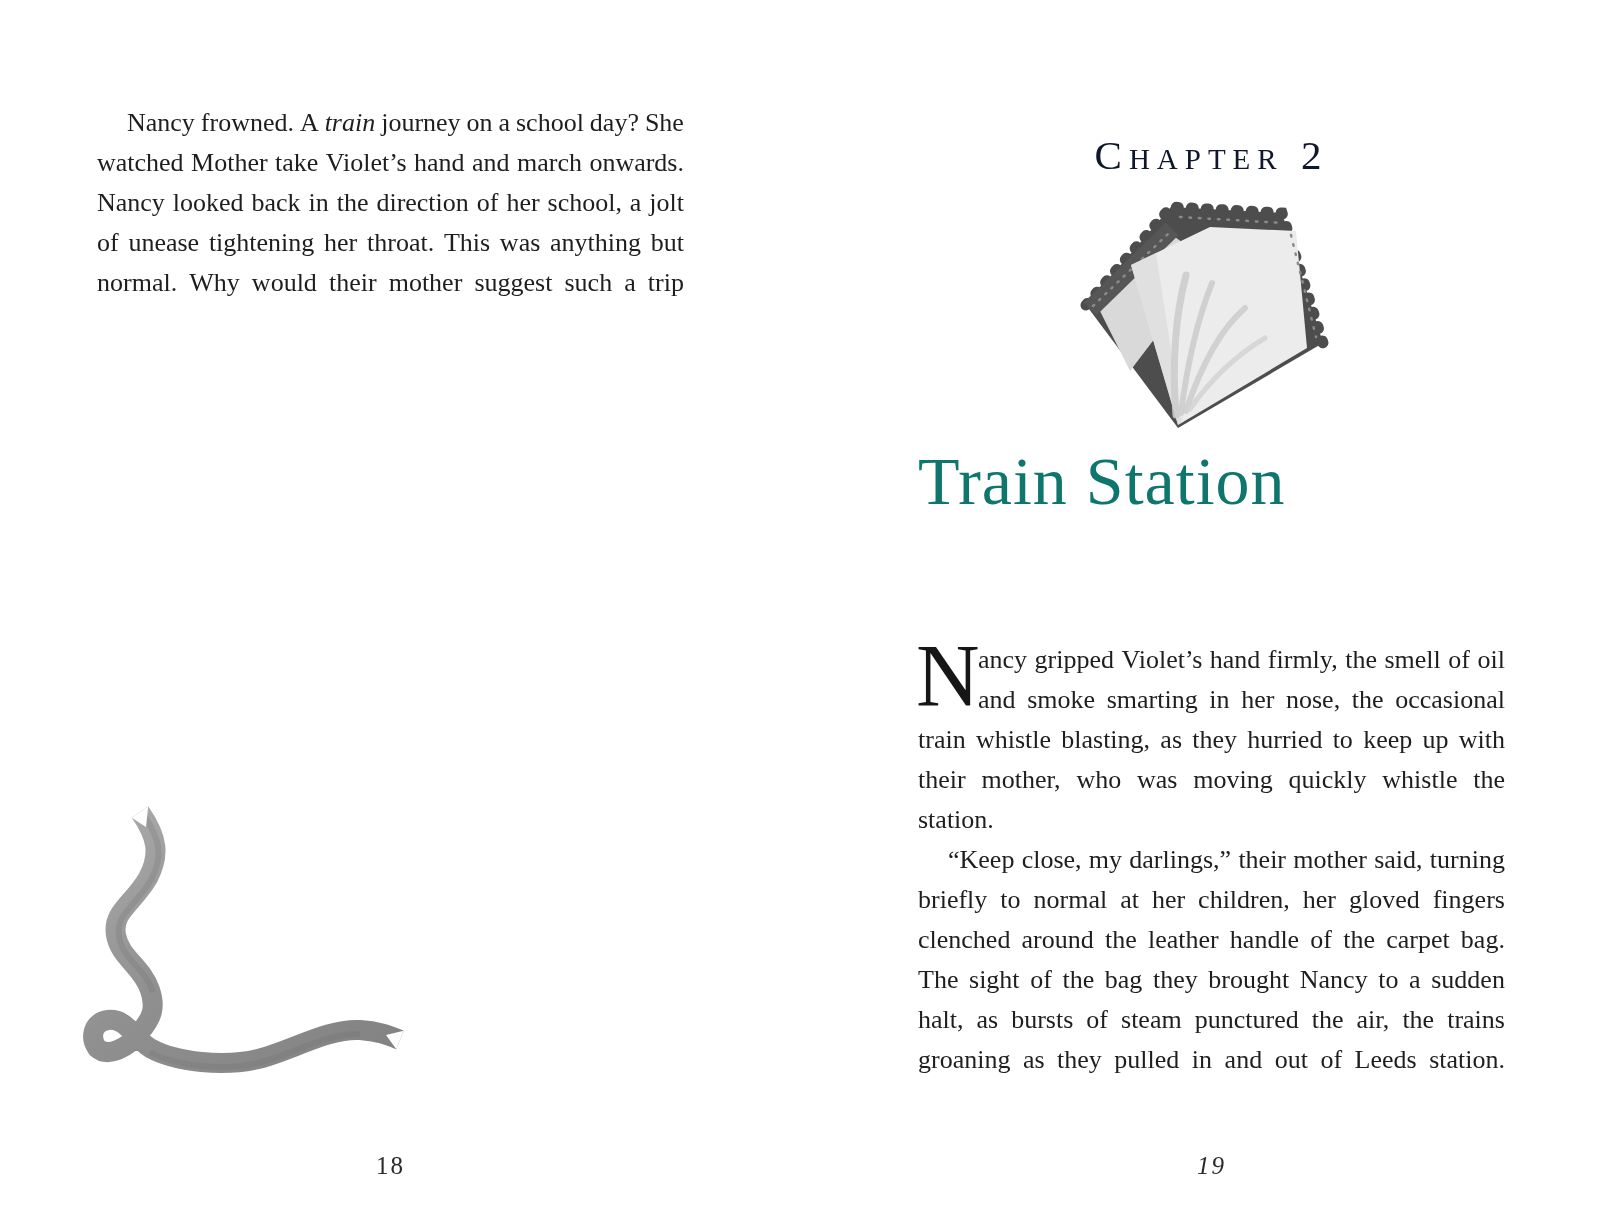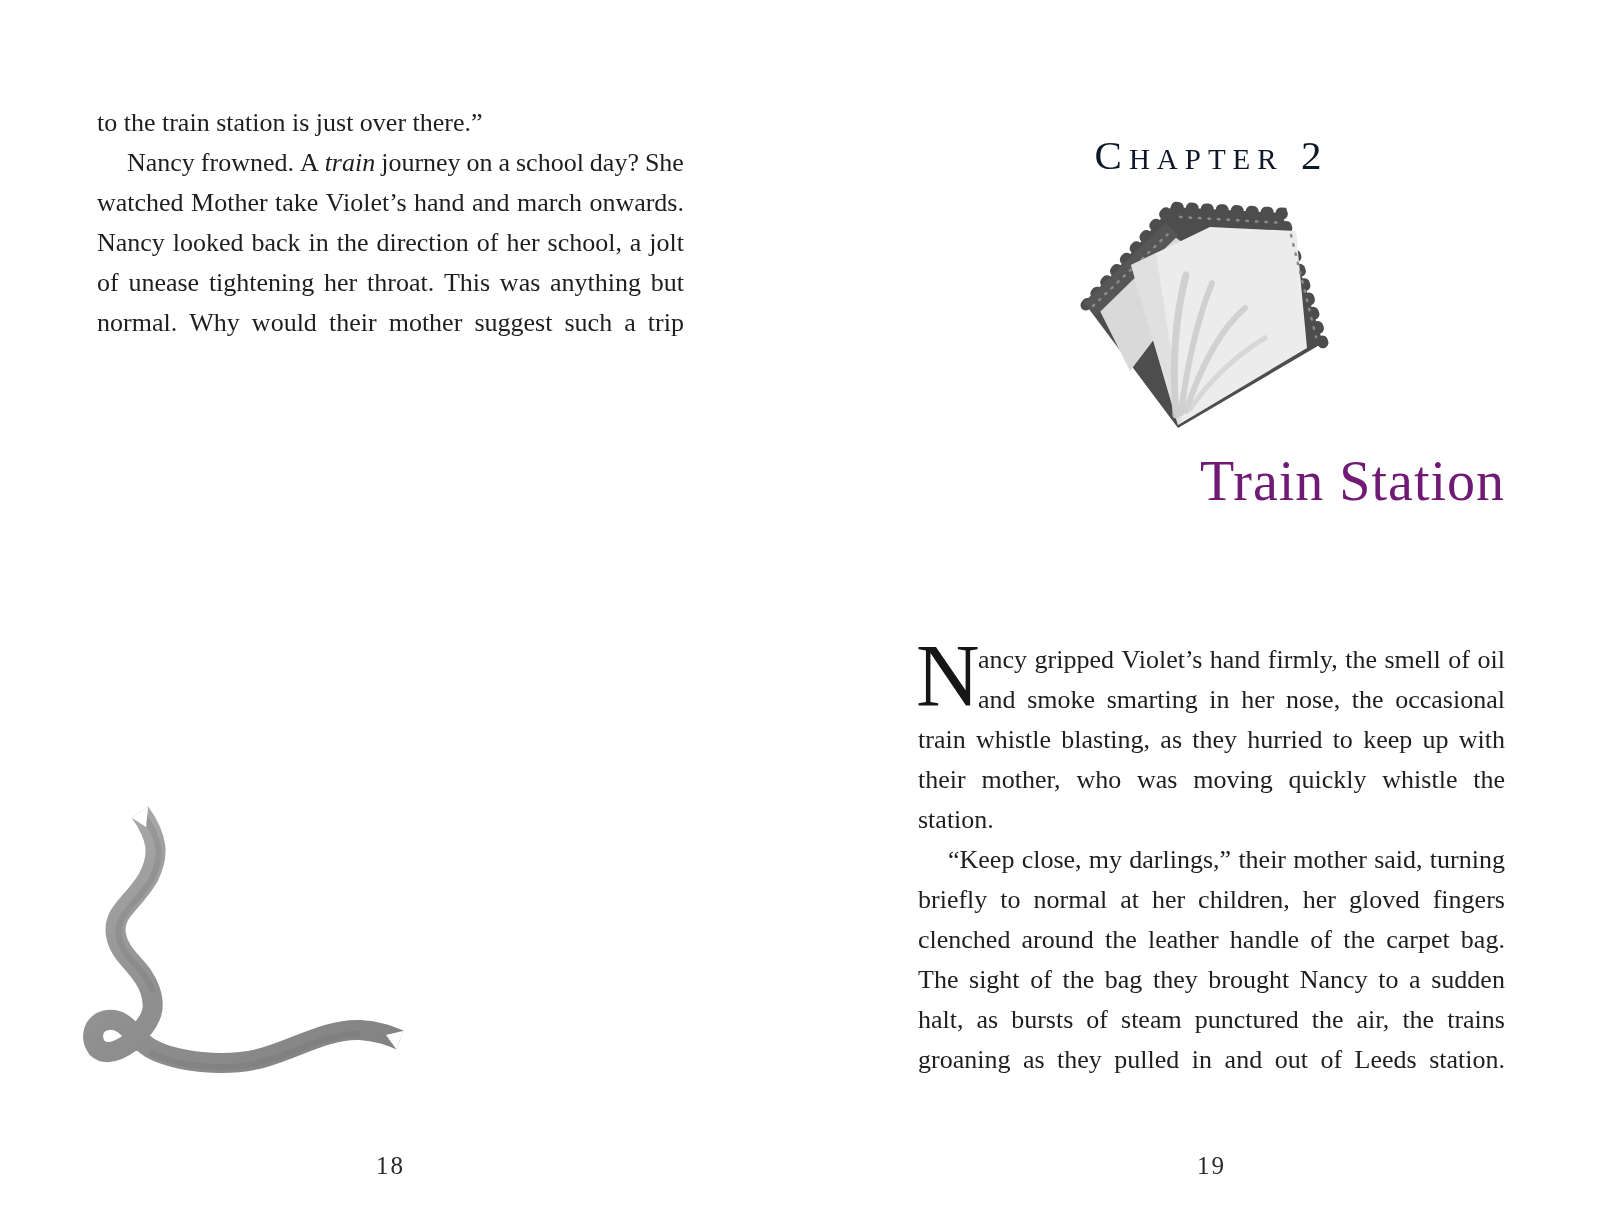--- a/index.html
+++ b/index.html
@@ -43,57 +43,54 @@
     text-align: center;
     font-variant: small-caps;
     font-size: 41px; line-height: 50px;
     letter-spacing: 7px;
     color: #0f172a;
   }
   .chapter-title {
     position: absolute;
     left: 918px; top: 448px; width: 587px;
     margin: 0;
-    text-align: right;
-    font-size: 56px; line-height: 66px;
+    text-align: left;
+    font-size: 68px; line-height: 66px;
     font-weight: normal;
     letter-spacing: 1px;
-    color: #701a75;
+    color: #0f766e;
   }
 
   
   .pagenum {
     position: absolute;
     top: 1102px;
     width: 587px;
     text-align: center;
     font-size: 25px; line-height: 40px;
     letter-spacing: 2px;
     color: #2a2a2a;
     margin-top: 44px;
   }
   .pagenum.left  { left: 97px; }
-  .pagenum.right { left: 918px; }
+  .pagenum.right { left: 918px; font-style: italic; }
 
   
   .ribbon-wrap { position: absolute; left: 88px; top: 782px; width: 340px; height: 290px; }
   .hanky-wrap  { position: absolute; left: 1060px; top: 203px; width: 270px; height: 232px; }
   svg { display: block; overflow: visible; }
 </style>
 </head>
 <body>
 
 <div class="spread">
 
   <section>
 
     <div class="text-block left" id="left-paragraphs">
-        <div class="para">
-          <div class="line">to the train station is just over there.”</div>
-        </div>
         <div class="para">
           <div class="line jline ind">
             <span>Nancy</span>
             <span>frowned.</span>
             <span>A</span>
             <span><i>train</i></span>
             <span>journey</span>
             <span>on</span>
             <span>a</span>
             <span>school</span>

